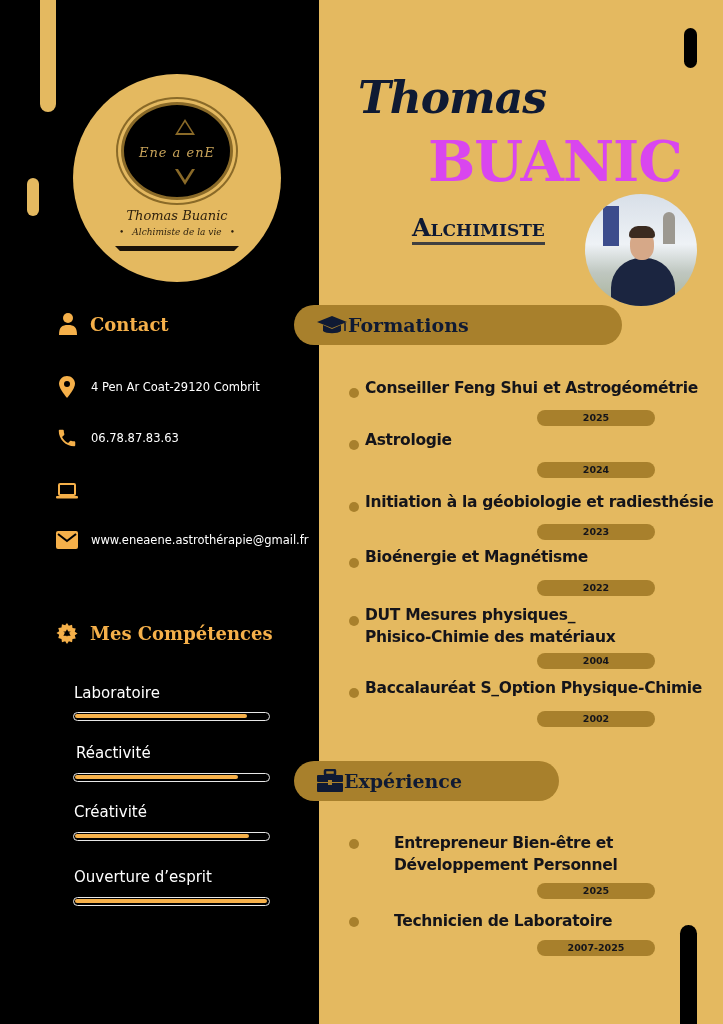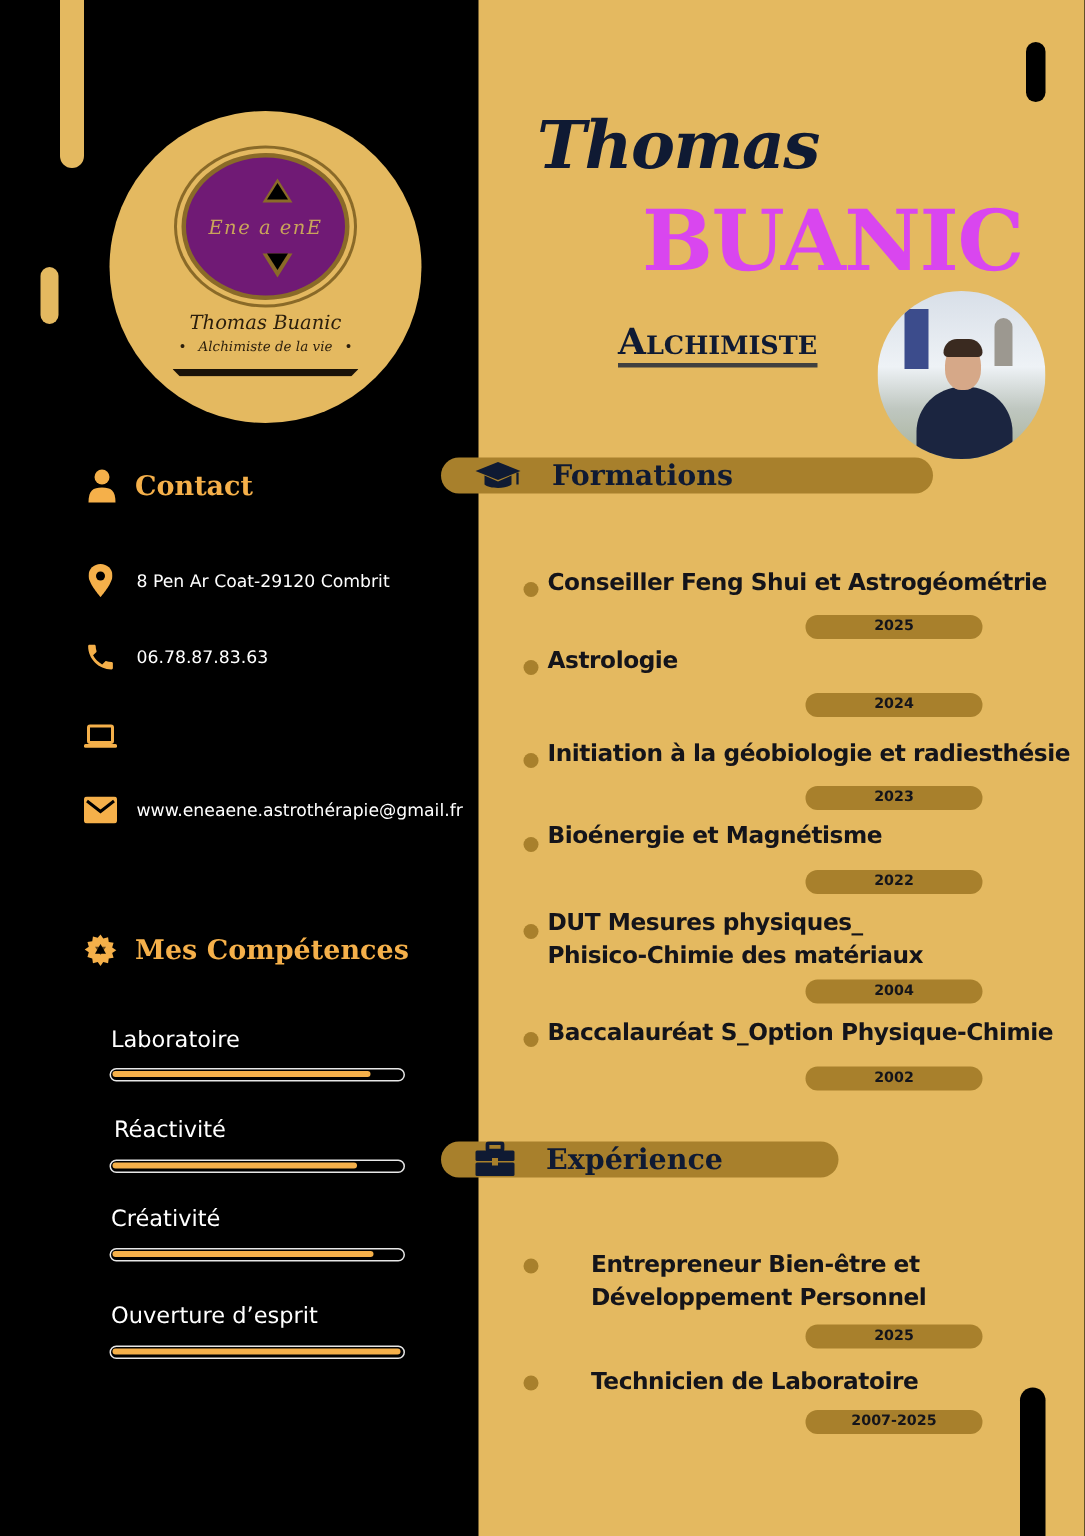--- a/index.html
+++ b/index.html
@@ -10,21 +10,21 @@
   .right-col { position: absolute; left: 319px; top: 0; width: 404px; height: 1024px; background: #e4b960; }
 
   .deco { position: absolute; border-radius: 10px; }
   .deco-l1 { left: 40px; top: 0; width: 16px; height: 112px; background: #e4b960; border-radius: 0 0 8px 8px; }
   .deco-l2 { left: 27px; top: 178px; width: 12px; height: 38px; background: #e4b960; border-radius: 6px; }
   .deco-r1 { left: 684px; top: 28px; width: 13px; height: 40px; background: #000; border-radius: 7px; }
   .deco-r2 { left: 680px; top: 925px; width: 17px; height: 99px; background: #000; border-radius: 9px 9px 0 0; }
 
   
   .logo { position: absolute; left: 73px; top: 74px; width: 208px; height: 208px; border-radius: 50%; background: #e4b960; }
-  .logo-ring { position: absolute; left: 48px; top: 28px; width: 112px; height: 98px; border-radius: 50%; background: #701a75; border: 3px solid #8a6a28; box-shadow: 0 0 0 3px #e4b960, 0 0 0 5px #8a6a28; }
+  .logo-ring { position: absolute; left: 48px; top: 28px; width: 112px; height: 98px; border-radius: 50%; background: #000000; border: 3px solid #8a6a28; box-shadow: 0 0 0 3px #e4b960, 0 0 0 5px #8a6a28; }
   .logo-tri-up { position: absolute; left: 51px; top: 14px; width: 0; height: 0; border-left: 10px solid transparent; border-right: 10px solid transparent; border-bottom: 16px solid #8a6a28; }
   .logo-tri-up::after { content: ""; position: absolute; left: -7px; top: 3px; border-left: 7px solid transparent; border-right: 7px solid transparent; border-bottom: 11px solid #000; }
   .logo-tri-down { position: absolute; left: 51px; top: 64px; width: 0; height: 0; border-left: 10px solid transparent; border-right: 10px solid transparent; border-top: 16px solid #8a6a28; }
   .logo-tri-down::after { content: ""; position: absolute; left: -7px; top: -16px; border-left: 7px solid transparent; border-right: 7px solid transparent; border-top: 11px solid #000; }
   .logo-script { position: absolute; left: 0; top: 40px; width: 100%; text-align: center; color: #c9a45a; font-family: "DejaVu Serif", serif; font-style: italic; font-size: 13px; letter-spacing: 1px; }
   .logo-name { position: absolute; left: 0; top: 134px; width: 100%; text-align: center; font-family: "DejaVu Serif", serif; font-style: italic; font-size: 13px; color: #2b1e0c; }
   .logo-sub { position: absolute; left: 0; top: 153px; width: 100%; text-align: center; font-family: "DejaVu Serif", serif; font-style: italic; font-size: 9px; color: #2b1e0c; }
   .logo-sub::before, .logo-sub::after { content: "•"; margin: 0 8px; font-style: normal; }
   .logo-bar { position: absolute; left: 42px; top: 172px; width: 124px; height: 5px; background: #1a1208; clip-path: polygon(0 0, 100% 0, 96% 100%, 4% 100%); }
 
@@ -49,21 +49,21 @@
 
   .contact-row { position: absolute; left: 56px; display: flex; align-items: center; }
   .contact-row .ic { width: 22px; height: 22px; display: flex; align-items: center; justify-content: center; }
   .contact-row .val { position: absolute; left: 35px; color: #ffffff; font-size: 11.5px; white-space: nowrap; font-family: "DejaVu Sans", sans-serif; }
 
   .skill-label { position: absolute; color: #ffffff; font-size: 15px; font-family: "DejaVu Sans", sans-serif; }
   .skill-bar { position: absolute; left: 73px; width: 197px; height: 9px; border: 1.5px solid #e8e8e8; border-radius: 5px; background: #000; }
   .skill-fill { position: absolute; left: 1px; top: 1px; height: 4px; background: #f5b04a; border-radius: 2px; }
 
   
-  .rhead { position: absolute; left: 294px; height: 24px; border-radius: 20px; background: #a8802c; display: flex; align-items: center; padding-left: 22px; gap: 20px; }
+  .rhead { position: absolute; left: 294px; height: 40px; border-radius: 20px; background: #a8802c; display: flex; align-items: center; padding-left: 22px; gap: 0; }
   .rhead .txt { font-family: "DejaVu Serif", serif; font-weight: bold; font-size: 19px; color: #0f1a33; }
   .bullet { position: absolute; width: 10px; height: 10px; border-radius: 50%; background: #a8802c; }
   .item-title { position: absolute; font-weight: bold; font-size: 15.5px; color: #14141a; line-height: 22px; white-space: nowrap; font-family: "DejaVu Sans", sans-serif; letter-spacing: -0.3px; }
   .year { position: absolute; left: 537px; width: 118px; height: 16px; border-radius: 8px; background: #a8802c; color: #14141a; font-size: 9.5px; font-weight: bold; text-align: center; line-height: 16px; font-family: "DejaVu Sans", sans-serif; }
 </style>
 </head>
 <body>
 
 <div class="left-col"></div>
 <div class="right-col"></div>
@@ -105,21 +105,21 @@
   <span class="txt">Contact</span>
 </div>
 
 <div class="contact-row" style="top:376px;">
   <span class="ic">
     <svg width="16" height="22" viewBox="0 0 16 22">
         <path d="M8 0 C3.6 0 0 3.4 0 7.8 C0 13 8 22 8 22 C8 22 16 13 16 7.8 C16 3.4 12.4 0 8 0 Z" fill="#f5b04a"></path>
         <circle cx="8" cy="8" r="3" fill="#000"></circle>
       </svg>
   </span>
-  <span class="val">8 Pen Ar Coat-29120 Combrit</span>
+  <span class="val">4 Pen Ar Coat-29120 Combrit</span>
 </div>
 <div class="contact-row" style="top:427px;">
   <span class="ic">
     <svg width="22" height="22" viewBox="0 0 24 24">
         <path d="M6.6 10.8c1.4 2.8 3.8 5.1 6.6 6.6l2.2-2.2c.3-.3.7-.4 1-.2 1.1.4 2.3.6 3.6.6.6 0 1 .4 1 1V20c0 .6-.4 1-1 1C10.6 21 3 13.4 3 4c0-.6.4-1 1-1h3.5c.6 0 1 .4 1 1 0 1.3.2 2.5.6 3.6.1.3 0 .7-.2 1L6.6 10.8z" fill="#f5b04a"></path>
       </svg>
   </span>
   <span class="val">06.78.87.83.63</span>
 </div>
 <div class="contact-row" style="top:480px;">

